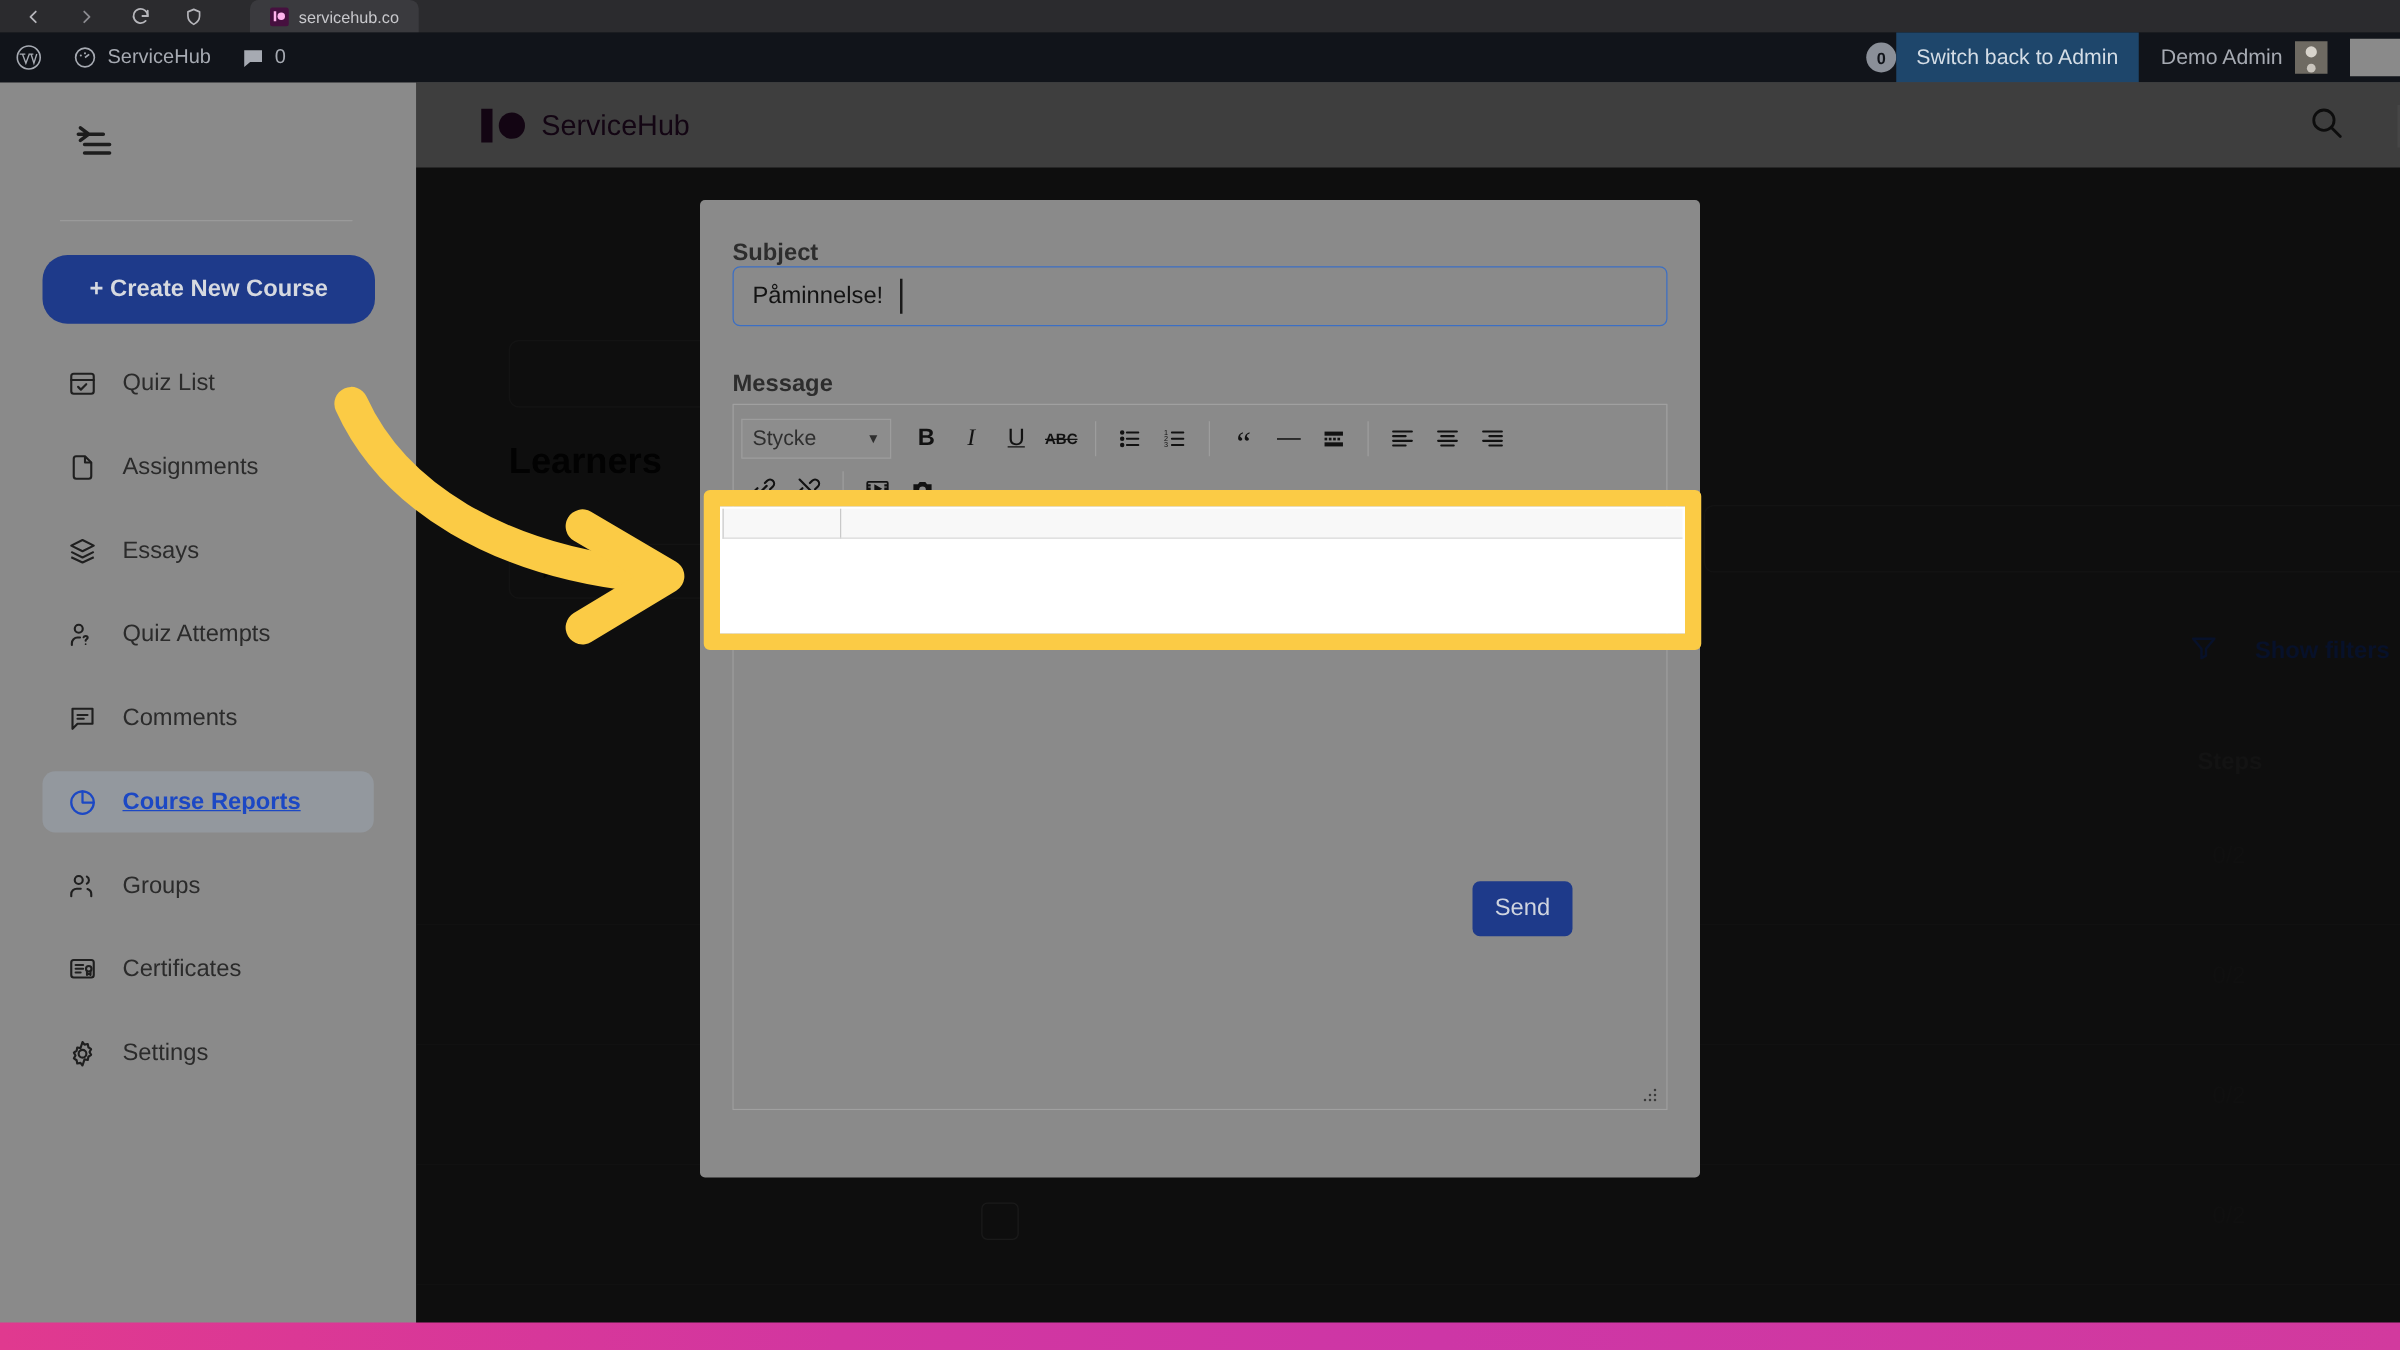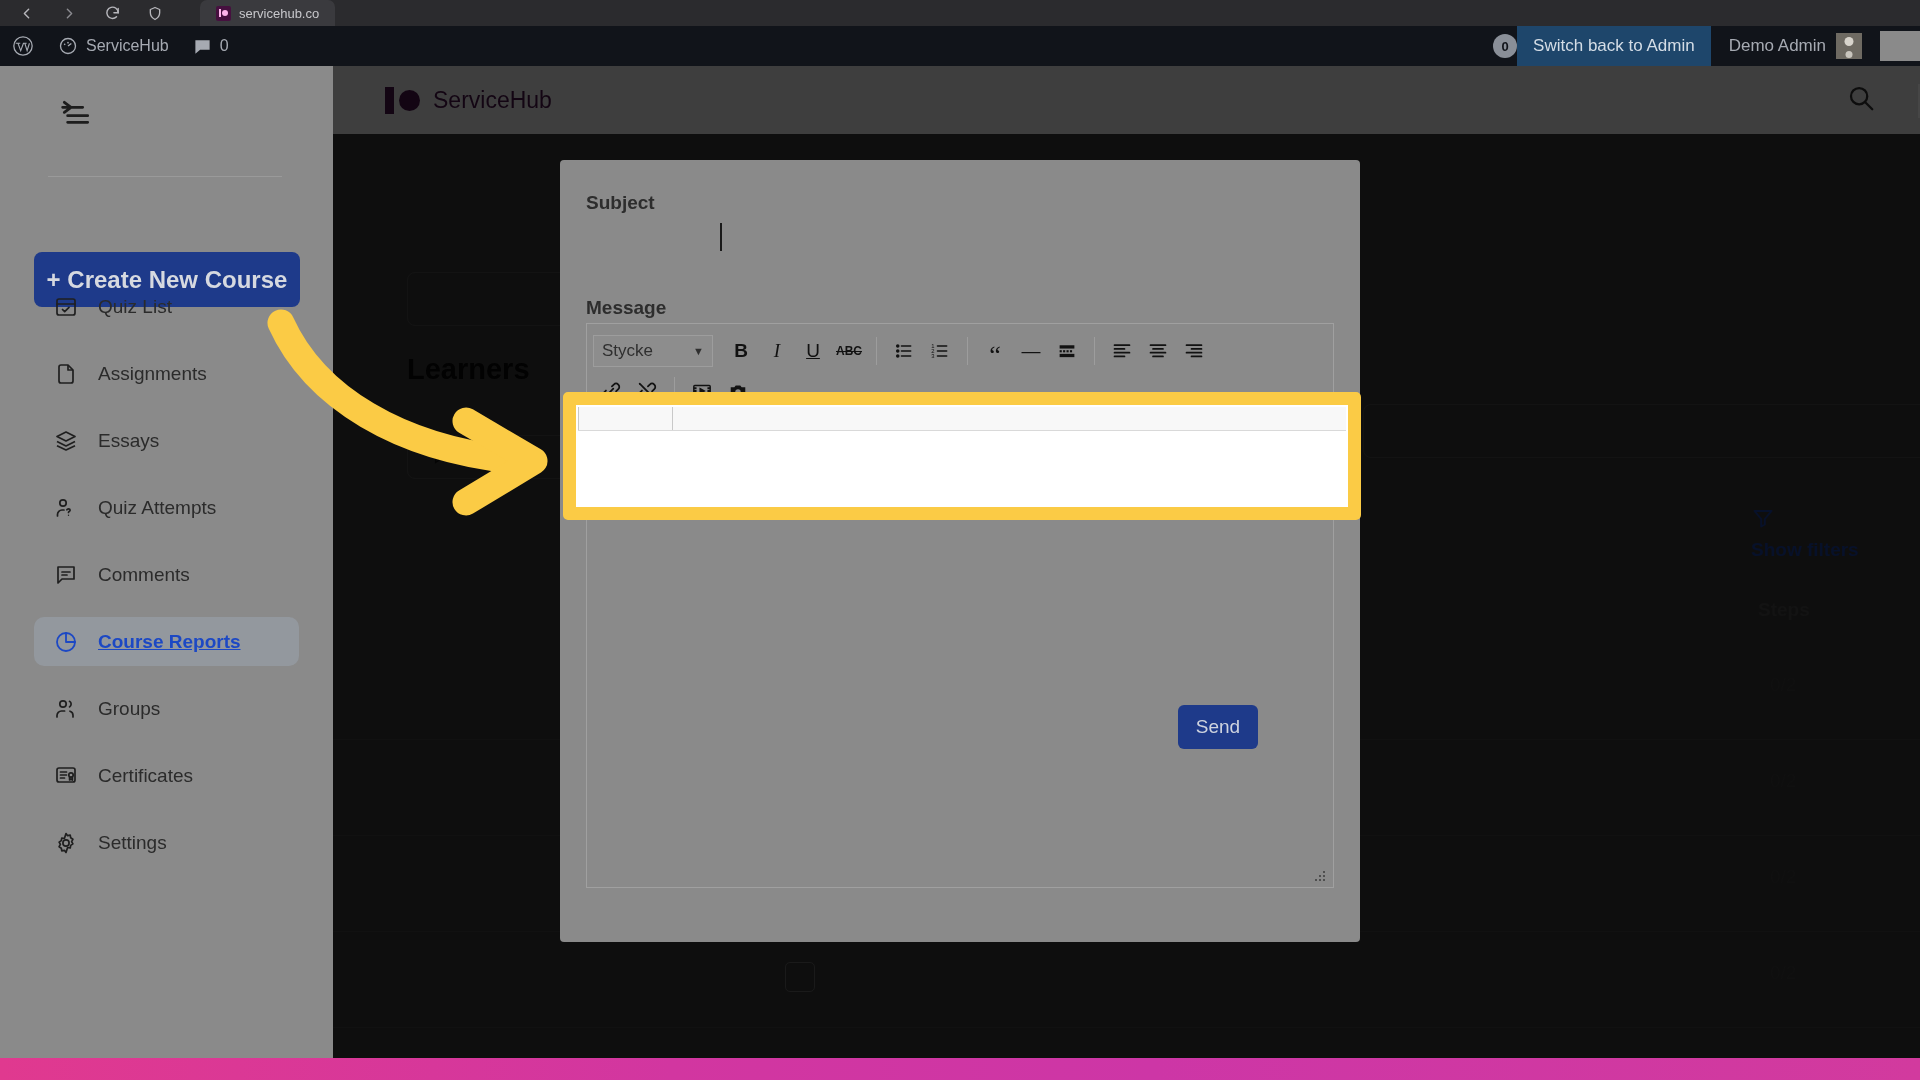--- a/index.html
+++ b/index.html
@@ -85,25 +85,24 @@
     background: #8a8a8a;
   }
   .sb-collapse { position: absolute; left: 56px; top: 28px; width: 40px; height: 40px; }
   .sb-divider {
     position: absolute; left: 48px; top: 110px; width: 234px; height: 1px;
     background: #9a9a9a;
   }
   .create-btn {
     position: absolute; left: 34px; top: 138px; width: 266px; height: 55px;
     background: #1e3a8a; color: #d6d9e0;
-    font-size: 24px; font-weight: bold;
-    border: none; border-radius: 8px;
+    font-size: 19px; font-weight: bold;
+    border: none; border-radius: 20px;
     display: flex; align-items: center; justify-content: center;
     cursor: pointer;
-    margin-top: 48px;
   }
   .sb-nav { position: absolute; left: 0; top: 216px; width: 333px; }
   .sb-item {
     display: flex; align-items: center; gap: 19px;
     height: 49px; margin: 0 34px 18px 34px; padding: 0 19px;
     border-radius: 10px;
     color: #2b2b2b; font-size: 19px;
     cursor: pointer;
   }
   .sb-item .ico { width: 26px; height: 26px; flex: none; display: flex; align-items: center; justify-content: center; }
@@ -143,22 +142,22 @@
     border: 1px solid #2c2c2c; border-radius: 8px;
     display: flex; align-items: center; gap: 13px; padding: 0 18px;
     color: #0a0a0a; font-size: 19px;
   }
   .topbar-search {
     position: absolute; left: 1030px; top: 270px; width: 597px; height: 54px;
     border: 1px solid #2b2b2b; border-radius: 8px;
   }
   .show-filters {
     position: absolute; left: 1418px; top: 372px;
-    display: flex; align-items: flex-start; gap: 4px;
-    color: #11265e; font-size: 19px; font-weight: bold; flex-direction: column;
+    display: flex; align-items: center; gap: 29px;
+    color: #11265e; font-size: 19px; font-weight: bold;
   }
   .tbl-head {
     position: absolute; left: 0; top: 465px; width: 1587px; height: 52px;
     color: #2a2a2a; font-size: 19px; font-weight: bold;
   }
   .tbl-head .col-steps { position: absolute; left: 1425px; }
   .tbl-rows { position: absolute; left: 0; top: 510px; width: 1587px; }
   .tbl-row { position: relative; height: 96px; border-bottom: 1px solid #272727; }
   .tbl-row .cbx {
     position: absolute; left: 452px; top: 30px; width: 30px; height: 30px;
@@ -524,20 +523,21 @@
         </div>
 
       </div>
     </div>
 
   </div>
   <div class="dim-overlay"></div>
 
   <div class="modal">
     <div class="modal-label lbl-subject">Subject</div>
+    <input class="subject-input" value="Påminnelse!" style="">
     <span class="caret"></span>
 
     <div class="modal-label lbl-message">Message</div>
 
     <div class="editor-shell">
       <div class="editor-toolbar">
 
         <div class="tb-row">
           <span class="fmt-select">
             <span>Stycke</span>

